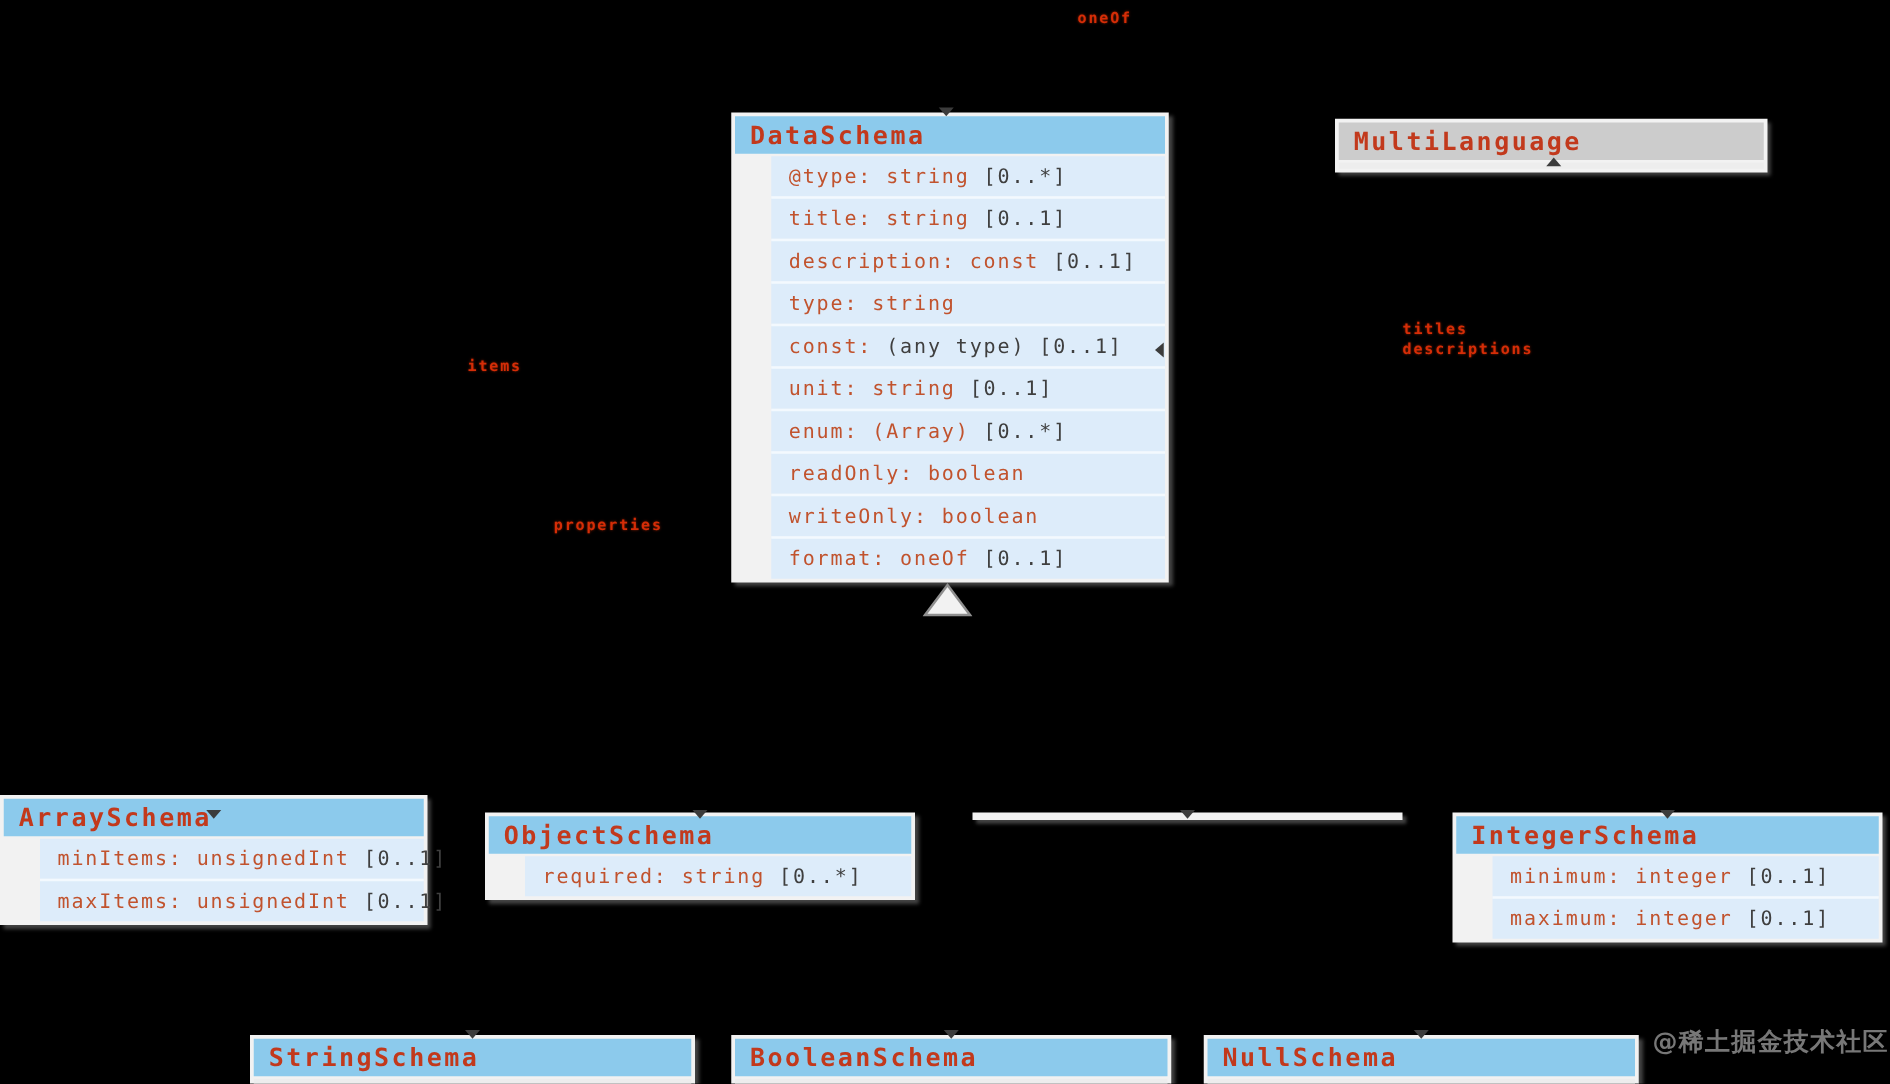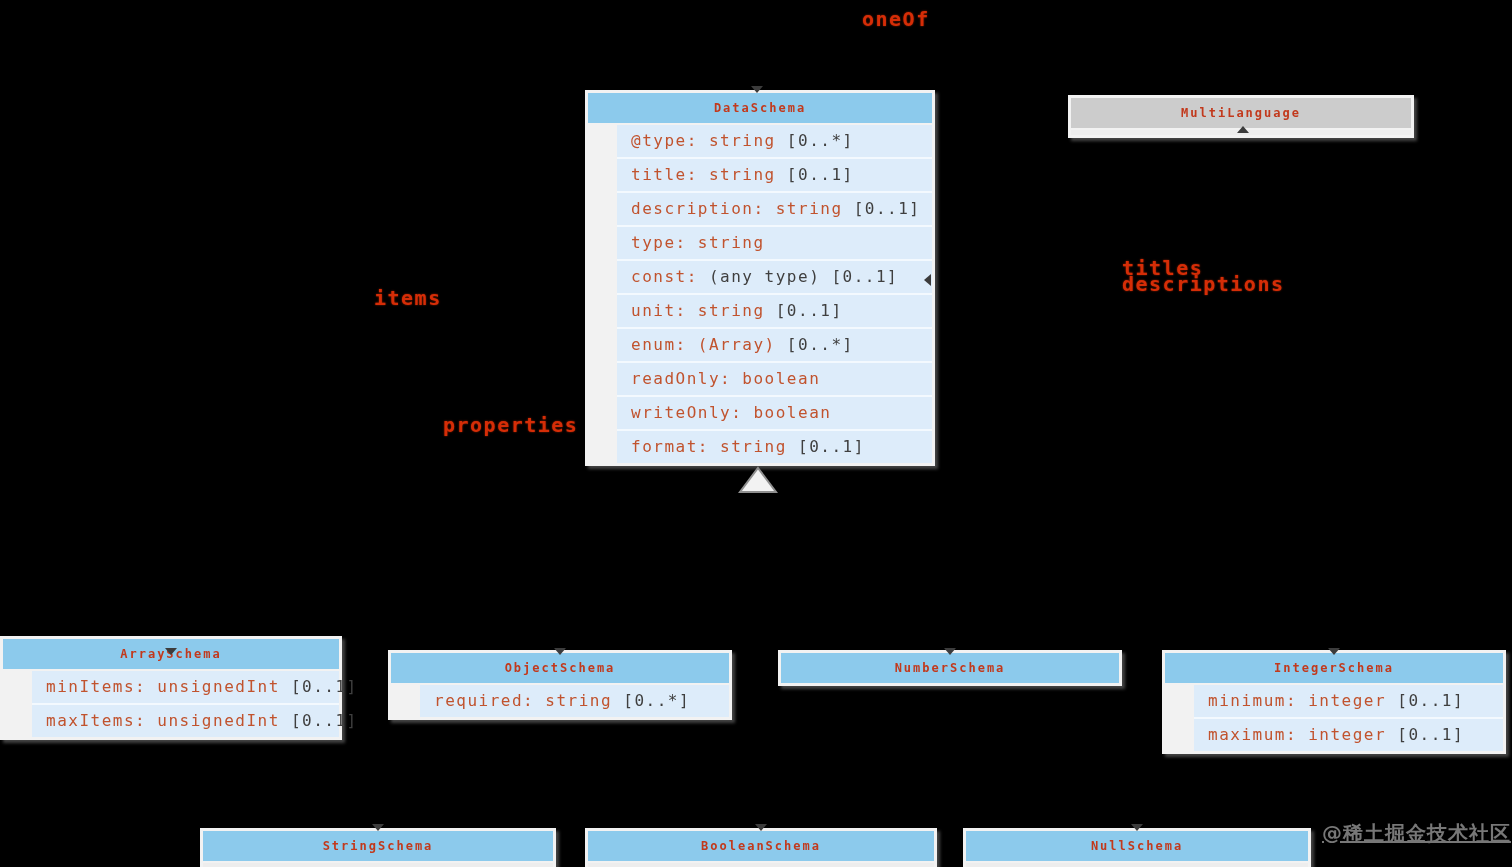--- a/index.html
+++ b/index.html
@@ -5,66 +5,66 @@
   html,body{margin:0;padding:0;background:#000;}
   .canvas{
     position:relative;width:1512px;height:867px;background:var(--background,#000);
     overflow:hidden;font-family:"DejaVu Sans Mono","Liberation Mono",monospace;
   }
   .uml-box{
     position:absolute;background:var(--frame,#f2f2f2);padding:3px;
     box-shadow:3px 3px 3px rgba(150,150,150,0.45);
   }
   .hdr{
-    height:30px;line-height:30px;text-align:center;font-weight:bold;font-size:12px;
-    letter-spacing:2px;color:var(--title_red,#c2391c);
+    height:30px;line-height:30px;text-align:left;font-weight:bold;font-size:20px;
+    letter-spacing:2px;color:var(--title_red,#c2391c);padding-left:12px;
   }
   .hdr.blue{background:var(--header_blue,#8ccaec);}
   .hdr.gray{background:var(--header_gray,#cccccc);}
   .rows{margin-top:2px;padding-left:29px;}
   .row{
     background:var(--row_bg,#ddecfa);border-top:2px solid var(--row_sep,#f3f9fe);
     padding:6px 14px;font-size:16px;line-height:20px;letter-spacing:1.5px;white-space:nowrap;
   }
   .row:first-child{border-top:none;}
   .seg-n{color:var(--member_orange,#c1532e);}
   .seg-d{color:var(--member_dark,#3f3f3f);}
   .body-strip{margin-top:2px;background:#ededed;}
   .assoc-label{
-    position:absolute;color:var(--label_red,#d52d07);font-weight:bold;font-size:20px;
+    position:absolute;color:var(--label_red,#d52d07);font-weight:bold;font-size:12px;
     letter-spacing:1.5px;text-shadow:0 0 2px rgba(168,38,5,0.9);white-space:nowrap;
   }
   .tick{position:absolute;width:0;height:0;}
   .tick.down{border-left:6px solid transparent;border-right:6px solid transparent;border-top:7px solid #3c3c3c;}
   .tick.up{border-left:6px solid transparent;border-right:6px solid transparent;border-bottom:7px solid #3c3c3c;}
   .tick.left{border-top:6px solid transparent;border-bottom:6px solid transparent;border-right:7px solid #3c3c3c;}
   .gen-arrow{position:absolute;}
   .watermark{
     position:absolute;color:var(--watermark_gray,#777);font-size:20px;font-weight:bold;
-    font-family:"DejaVu Sans","Liberation Sans",sans-serif;letter-spacing:1px;white-space:nowrap;text-decoration:underline;
+    font-family:"DejaVu Sans","Liberation Sans",sans-serif;letter-spacing:1px;white-space:nowrap;
   }
 </style>
 </head>
 <body>
 
 <div class="canvas">
 
   <div class="uml-box" style="left:585px;top:90px;width:344px;">
     <div class="hdr blue">DataSchema</div>
     <div class="rows">
         <div class="row"><span class="seg-n">@type: string </span><span class="seg-d">[0..*]</span></div>
         <div class="row"><span class="seg-n">title: string </span><span class="seg-d">[0..1]</span></div>
-        <div class="row"><span class="seg-n">description: string </span><span class="seg-d">[0..1]</span></div>
+        <div class="row"><span class="seg-n">description: const </span><span class="seg-d">[0..1]</span></div>
         <div class="row"><span class="seg-n">type: string</span></div>
         <div class="row"><span class="seg-n">const: </span><span class="seg-d">(any type) [0..1]</span></div>
         <div class="row"><span class="seg-n">unit: string </span><span class="seg-d">[0..1]</span></div>
         <div class="row"><span class="seg-n">enum: (Array) </span><span class="seg-d">[0..*]</span></div>
         <div class="row"><span class="seg-n">readOnly: boolean</span></div>
         <div class="row"><span class="seg-n">writeOnly: boolean</span></div>
-        <div class="row"><span class="seg-n">format: string </span><span class="seg-d">[0..1]</span></div>
+        <div class="row"><span class="seg-n">format: oneOf </span><span class="seg-d">[0..1]</span></div>
       </div>
   </div>
 
   <div class="uml-box" style="left:1068px;top:95px;width:340px;">
     <div class="hdr gray">MultiLanguage</div>
     <div class="body-strip" style="height:5px;"></div>
   </div>
 
   <div class="uml-box" style="left:0px;top:636px;width:336px;">
     <div class="hdr blue">ArraySchema</div>
@@ -75,21 +75,20 @@
   </div>
 
   <div class="uml-box" style="left:388px;top:650px;width:338px;">
     <div class="hdr blue">ObjectSchema</div>
     <div class="rows">
         <div class="row"><span class="seg-n">required: string </span><span class="seg-d">[0..*]</span></div>
       </div>
   </div>
 
   <div class="uml-box" style="left:778px;top:650px;width:338px;">
-    <div class="hdr blue">NumberSchema</div>
   </div>
 
   <div class="uml-box" style="left:1162px;top:650px;width:338px;">
     <div class="hdr blue">IntegerSchema</div>
     <div class="rows">
         <div class="row"><span class="seg-n">minimum: integer </span><span class="seg-d">[0..1]</span></div>
         <div class="row"><span class="seg-n">maximum: integer </span><span class="seg-d">[0..1]</span></div>
       </div>
   </div>
 

